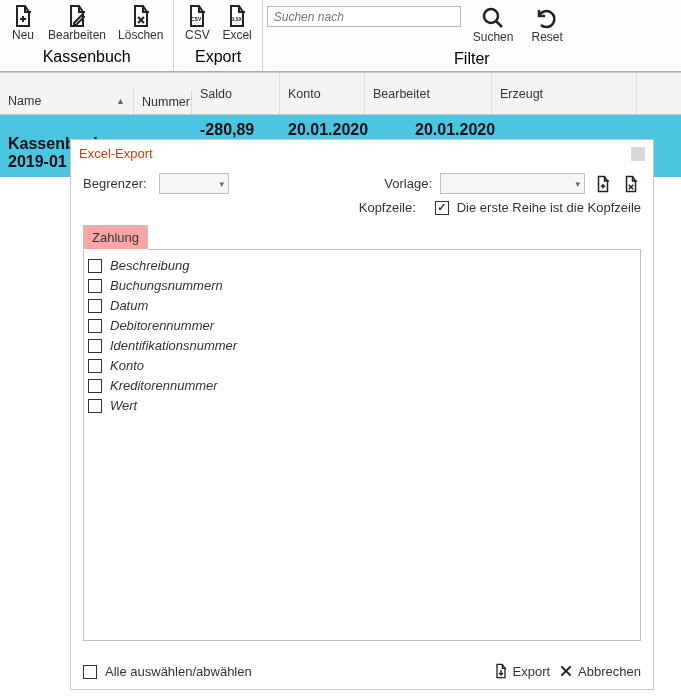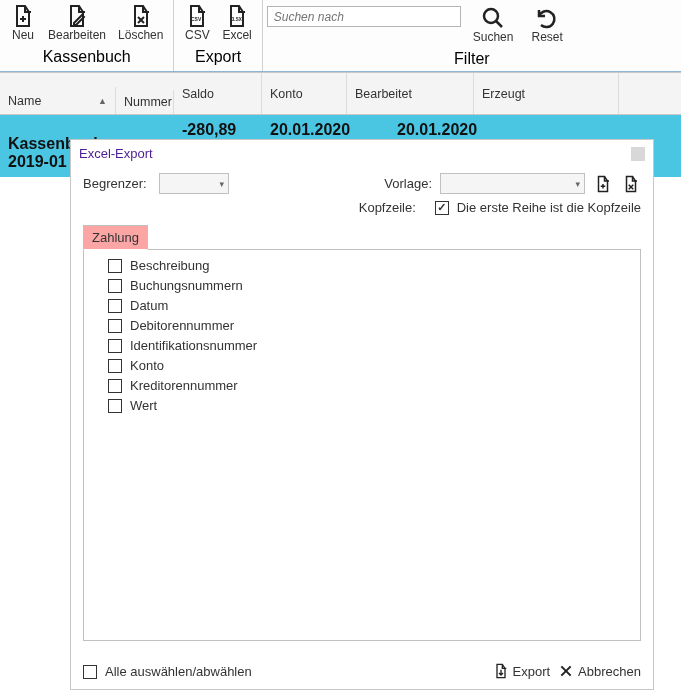--- a/index.html
+++ b/index.html
@@ -80,21 +80,21 @@
   .grid-row {
     display: flex;
     background: #4ac5e2;
     font-weight: bold;
   }
   .grid-row .cell {
     padding: 6px 8px;
     font-size: 16px;
     color: #111;
   }
-  .col-name { width: 116px; margin-top: 14px; }
+  .col-name { width: 134px; margin-top: 14px; }
   .col-num  { width: 58px; margin-top: 17px; }
   .col-saldo{ width: 88px; }
   .col-konto{ width: 85px; }
   .col-bearb{ width: 127px; }
   .col-erz  { width: 145px; }
   .sort-arrow { font-size: 9px; color: #666; }
 
   .dialog {
     position: absolute;
     left: 70px;
@@ -104,21 +104,21 @@
     background: #fff;
     border: 1px solid #c8c8c8;
     display: flex;
     flex-direction: column;
   }
   .dialog-title {
     display: flex;
     justify-content: space-between;
     align-items: center;
     padding: 6px 8px;
-    color: #4c1d95;
+    color: #c2410c;
     font-size: 13px;
   }
   .dialog-close {
     width: 14px; height: 14px;
     background: #d8d8d8;
   }
   .dialog-body {
     padding: 6px 12px 0 12px;
     flex: 1;
     display: flex;
@@ -170,22 +170,23 @@
     border-bottom: 1px solid #fff;
     padding: 4px 8px;
     background: #fca5a5;
     position: relative;
     z-index: 2;
   }
   .tabpanel {
     border: 1px solid #c0c0c0;
     margin-top: -1px;
     height: 392px;
-    padding: 8px 24px;
+    padding: 8px 4px;
     overflow: auto;
+    font-style: italic;
   }
   .chkrow {
     display: flex;
     align-items: center;
     gap: 8px;
     margin-bottom: 5px;
   }
   .dialog-footer {
     display: flex;
     align-items: flex-end;

